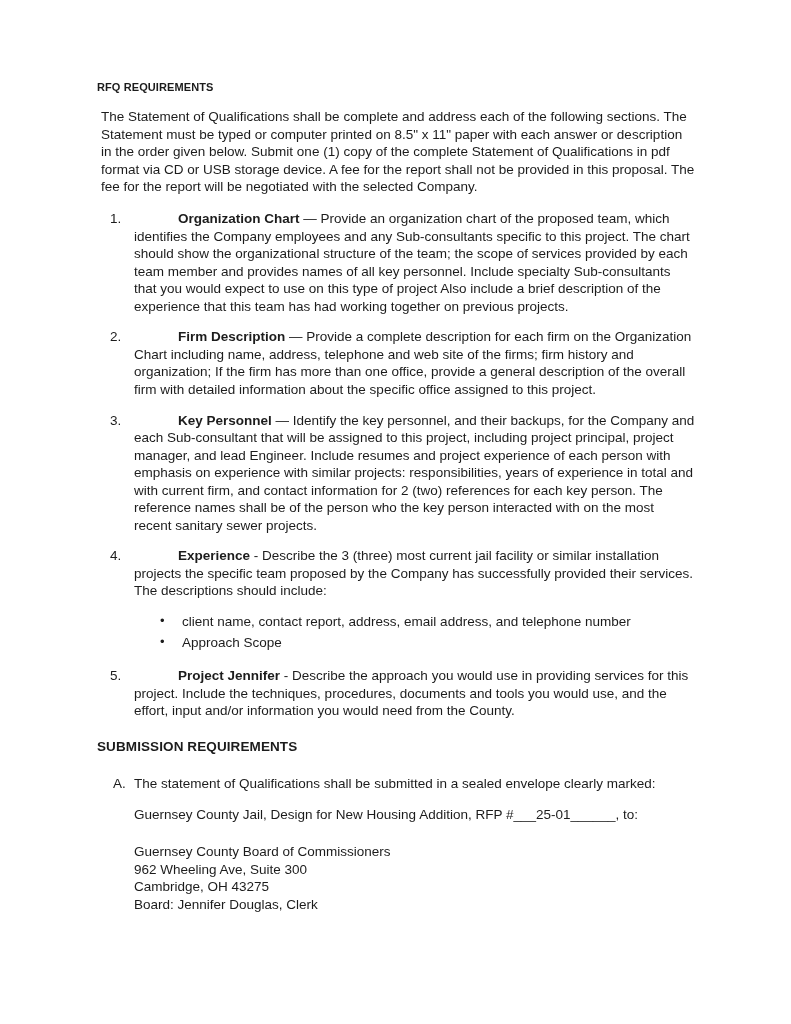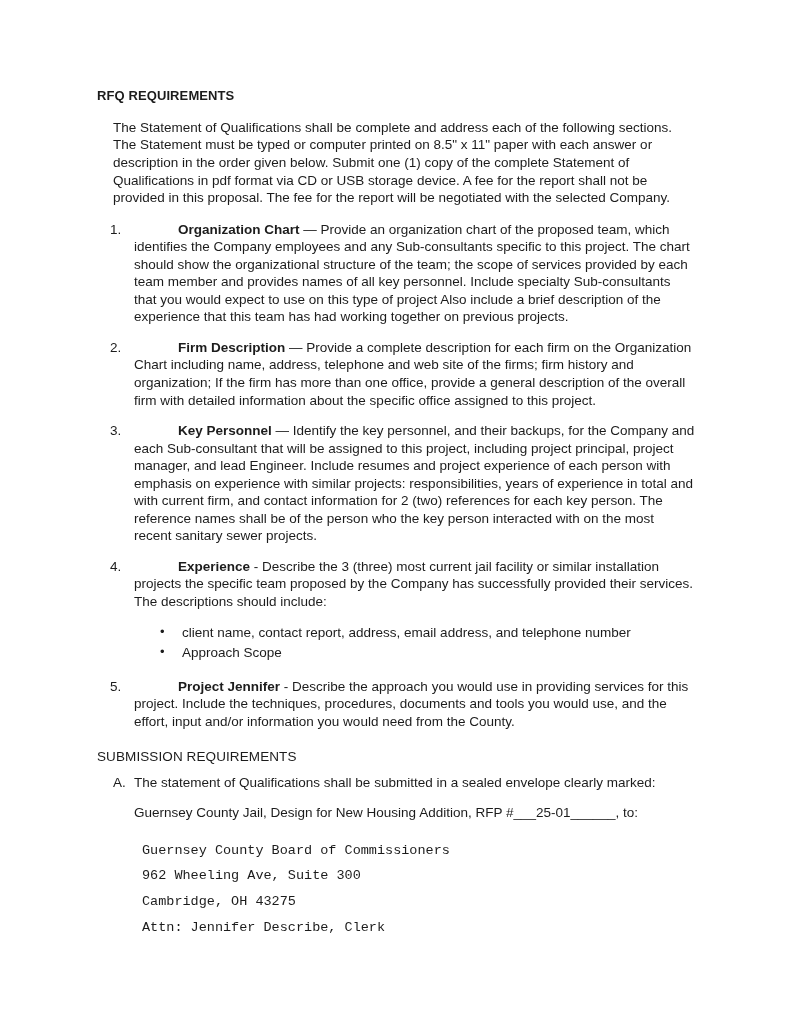--- a/index.html
+++ b/index.html
@@ -10,25 +10,25 @@
     box-sizing: border-box;
     padding: 80px 96px 0 97px;
     font-family: "Liberation Sans", sans-serif;
     font-size: 13.5px;
     line-height: 1.3;
     color: #1c1c1c;
     overflow: hidden;
   }
   .heading {
     font-weight: bold;
-    margin: 8px 0 14px 0;
-    font-size: 13px;
+    margin: 0 0 14px 0;
+    font-size: 11px;
     letter-spacing: 0.1px;
   }
-  .para { margin: 0 0 14px 16px; }
+  .para { margin: 0 0 14px 4px; }
   .num-item, .letter-item { display: flex; margin: 0 0 13px 0; }
   .num-col {
     flex: 0 0 37px;
     box-sizing: border-box;
     padding-left: 13px;
   }
   .letter-col {
     flex: 0 0 37px;
     box-sizing: border-box;
     padding-left: 16px;
@@ -37,27 +37,27 @@
   .item-title { font-weight: bold; margin-left: 44px; }
   .bullet-list { margin: 13px 0 2px 0; padding: 0; list-style: none; }
   .bullet-row { display: flex; margin: 0 0 3px 0; }
   .bullet-dot {
     flex: 0 0 48px;
     box-sizing: border-box;
     padding-left: 26px;
     font-size: 13px;
   }
   .section-heading {
-    font-weight: normal;
-    margin: 18px 0 8px 0;
+    font-weight: bold;
+    margin: 18px 0 20px 0;
     letter-spacing: 0.1px;
   }
   .indent-block { margin: 0 0 20px 37px; }
   .address-block { margin: 0 0 0 37px; }
-  .address-line { margin: 8px; font-family: Liberation Mono, monospace; }
+  .address-line { margin: 0; }
 </style>
 </head>
 <body>
 
 <div class="page">
 
   <p class="heading">RFQ REQUIREMENTS</p>
 
   <p class="para">The Statement of Qualifications shall be complete and address each of the following sections. The Statement must be typed or computer printed on 8.5" x 11" paper with each answer or description in the order given below. Submit one (1) copy of the complete Statement of Qualifications in pdf format via CD or USB storage device. A fee for the report shall not be provided in this proposal. The fee for the report will be negotiated with the selected Company.</p>
 
@@ -108,16 +108,16 @@
     <div class="letter-col">A.</div>
     <div class="item-text">The statement of Qualifications shall be submitted in a sealed envelope clearly marked:</div>
   </div>
 
   <p class="indent-block">Guernsey County Jail, Design for New Housing Addition, RFP #___25-01______, to:</p>
 
   <div class="address-block">
     <p class="address-line">Guernsey County Board of Commissioners</p>
     <p class="address-line">962 Wheeling Ave, Suite 300</p>
     <p class="address-line">Cambridge, OH 43275</p>
-    <p class="address-line">Attn: Jennifer Describe, Clerk</p>
+    <p class="address-line">Board: Jennifer Douglas, Clerk</p>
   </div>
 
 </div>
 
 </body></html>

